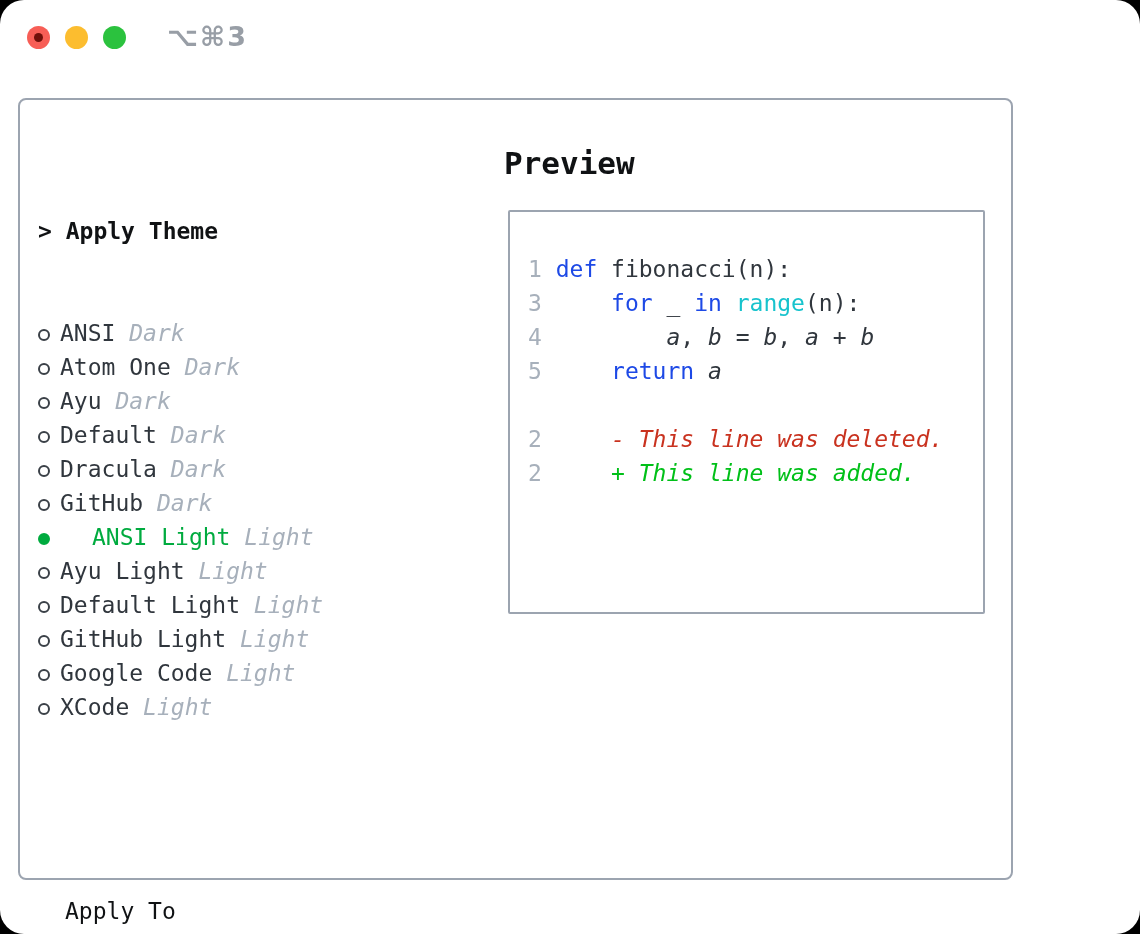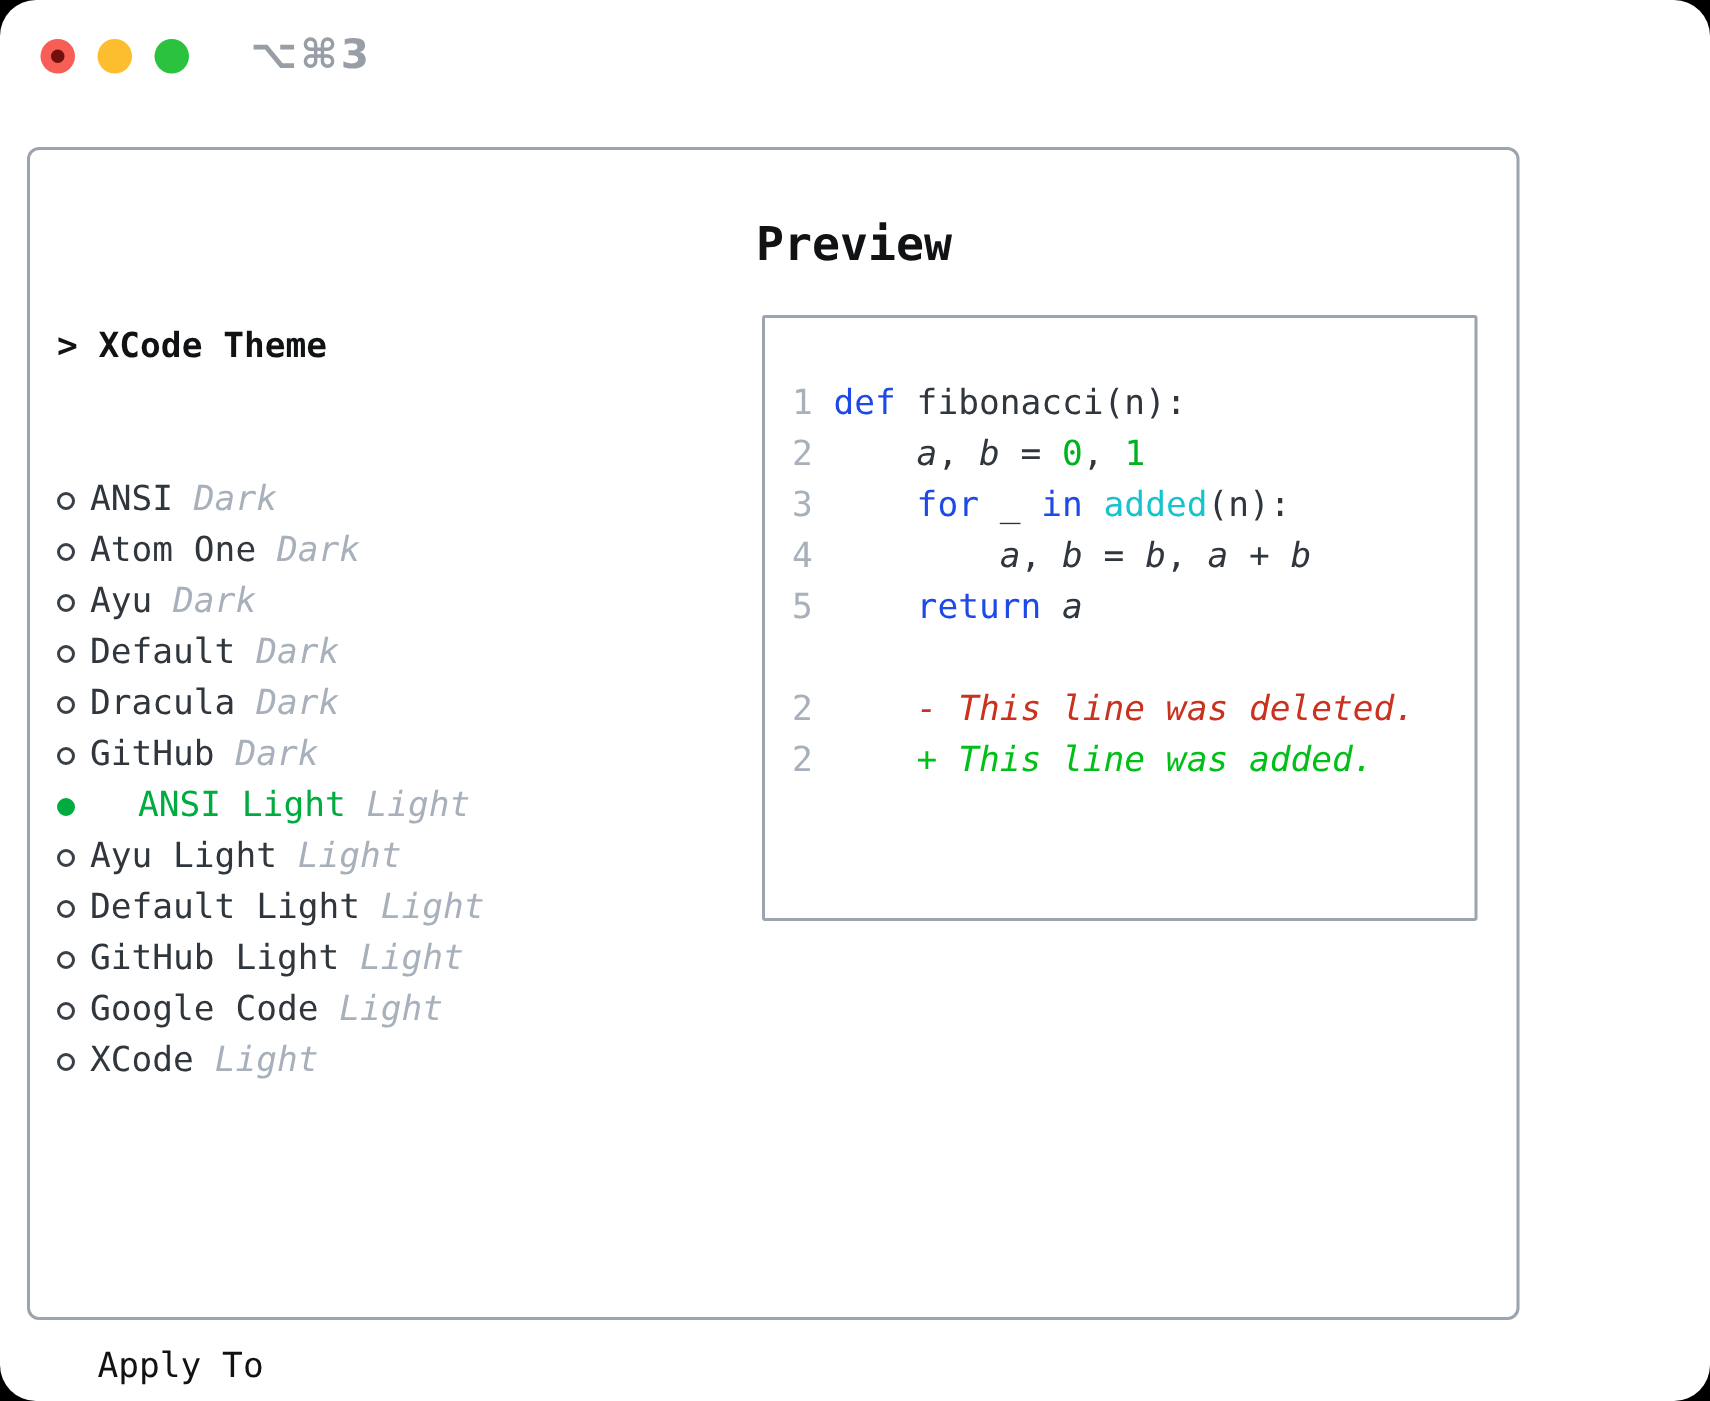--- a/index.html
+++ b/index.html
@@ -87,36 +87,35 @@
         <span class="tl-dot"></span>
       </span>
     <span class="tl tl-yellow"></span>
     <span class="tl tl-green"></span>
     <span class="title">⌥⌘3</span>
   </div>
 
   <div class="panel">
 
     <div class="left-col">
-      <div class="row"><span class="prompt">&gt; </span><span class="h">XCode Theme</span></div>
+      <div class="row"><span class="prompt">&gt; </span><span class="h">Apply Theme</span></div>
       <div id="theme-list"><div class="row"><span class="marker"></span><span class="tname">ANSI</span><span class="tvariant">Dark</span></div><div class="row"><span class="marker"></span><span class="tname">Atom One</span><span class="tvariant">Dark</span></div><div class="row"><span class="marker"></span><span class="tname">Ayu</span><span class="tvariant">Dark</span></div><div class="row"><span class="marker"></span><span class="tname">Default</span><span class="tvariant">Dark</span></div><div class="row"><span class="marker"></span><span class="tname">Dracula</span><span class="tvariant">Dark</span></div><div class="row"><span class="marker"></span><span class="tname">GitHub</span><span class="tvariant">Dark</span></div><div class="row"><span class="marker sel"></span><span class="tname sel">ANSI Light</span><span class="tvariant">Light</span></div><div class="row"><span class="marker"></span><span class="tname">Ayu Light</span><span class="tvariant">Light</span></div><div class="row"><span class="marker"></span><span class="tname">Default Light</span><span class="tvariant">Light</span></div><div class="row"><span class="marker"></span><span class="tname">GitHub Light</span><span class="tvariant">Light</span></div><div class="row"><span class="marker"></span><span class="tname">Google Code</span><span class="tvariant">Light</span></div><div class="row"><span class="marker"></span><span class="tname">XCode</span><span class="tvariant">Light</span></div></div>
       <div class="row"></div>
       <div class="row apply-header">Apply To</div>
       
       
       
     </div>
 
     <div class="preview-label h">Preview</div>
 
     <div class="preview-box">
       <div id="code-lines">
           <div class="crow"><span class="lnum">1</span><span class="tk-kw">def </span><span class="tk-plain">fibonacci(n):</span></div>
-          <div class="crow"><span class="lnum">2</span><span class="tk-plain">    </span><span class="tk-var">a</span><span class="tk-plain">, </span><span class="tk-var">b</span><span class="tk-plain"> = </span><span class="tk-lit">0</span><span class="tk-plain">, </span><span class="tk-lit">1</span></div>
-          <div class="crow"><span class="lnum">3</span><span class="tk-plain">    </span><span class="tk-kw">for</span><span class="tk-plain"> _ </span><span class="tk-kw">in</span><span class="tk-plain"> </span><span class="tk-fn">added</span><span class="tk-plain">(n):</span></div>
+          <div class="crow"><span class="lnum">3</span><span class="tk-plain">    </span><span class="tk-kw">for</span><span class="tk-plain"> _ </span><span class="tk-kw">in</span><span class="tk-plain"> </span><span class="tk-fn">range</span><span class="tk-plain">(n):</span></div>
           <div class="crow"><span class="lnum">4</span><span class="tk-plain">        </span><span class="tk-var">a</span><span class="tk-plain">, </span><span class="tk-var">b</span><span class="tk-plain"> = </span><span class="tk-var">b</span><span class="tk-plain">, </span><span class="tk-var">a</span><span class="tk-plain"> + </span><span class="tk-var">b</span></div>
           <div class="crow"><span class="lnum">5</span><span class="tk-plain">    </span><span class="tk-kw">return</span><span class="tk-plain"> </span><span class="tk-var">a</span></div>
           <div class="crow"><span class="lnum"></span></div>
           <div class="crow"><span class="lnum">2</span><span class="tk-del">    - This line was deleted.</span></div>
           <div class="crow"><span class="lnum">2</span><span class="tk-add">    + This line was added.</span></div>
         </div>
     </div>
 
   </div>
 </div>

